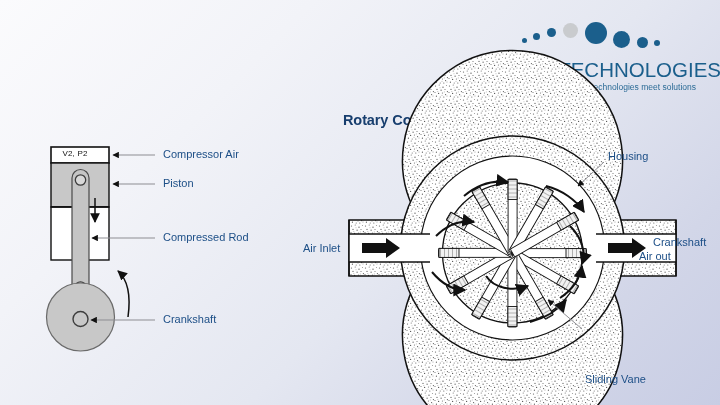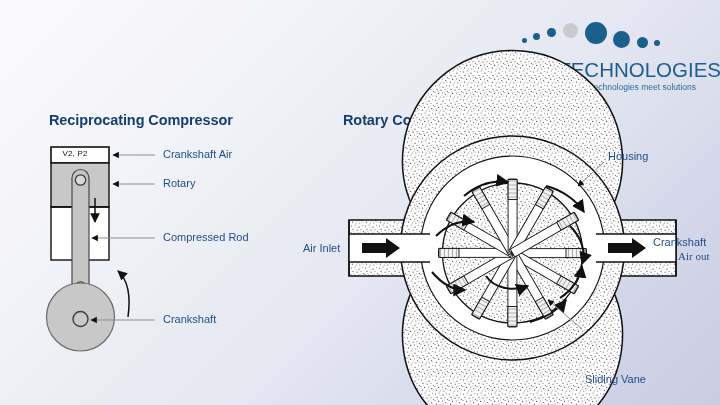--- a/index.html
+++ b/index.html
@@ -45,21 +45,20 @@
     <div class="dot gray" style="left:45px;top:5px;width:15px;height:15px;"></div>
     <div class="dot" style="left:67px;top:4px;width:22px;height:22px;"></div>
     <div class="dot" style="left:95px;top:13px;width:17px;height:17px;"></div>
     <div class="dot" style="left:119px;top:19px;width:11px;height:11px;"></div>
     <div class="dot" style="left:136px;top:22px;width:6px;height:6px;"></div>
 
     <div id="logoWord"><b>ams</b><span class="tech">TECHNOLOGIES</span></div>
     <div id="tagline">where technologies meet solutions</div>
   </div>
 
-  <div class="sec-title" id="title-recip">Reciprocating Compressor</div>
   <div class="sec-title" id="title-rotary">Rotary Compressor</div>
 
   <svg viewBox="0 0 720 405">
     <defs>
 
       <pattern id="stipple" width="14" height="14" patternUnits="userSpaceOnUse">
         <rect width="14" height="14" fill="#ffffff"></rect>
         <g fill="#565656">
           <circle cx="1.5" cy="2.0" r="0.62"></circle>
             <circle cx="5.2" cy="1.0" r="0.5"></circle>
@@ -234,26 +233,26 @@
         <path d="M608 243 L632 243 L632 238 L646 248 L632 258 L632 253 L608 253 Z"></path>
       </g>
 
       <g stroke="#8d8d92" stroke-width="1" fill="none">
         <line x1="604" y1="162" x2="578" y2="186" marker-end="url(#arrBlk)"></line>
         <line x1="582" y1="329" x2="548" y2="300" marker-end="url(#arrBlk)"></line>
       </g>
     </g>
   </svg>
 
-  <div class="lbl" style="left:163px;top:148px;">Crankshaft Air</div>
-  <div class="lbl" style="left:163px;top:177px;">Rotary</div>
+  <div class="lbl" style="left:163px;top:148px;">Compressor Air</div>
+  <div class="lbl" style="left:163px;top:177px;">Piston</div>
   <div class="lbl" style="left:163px;top:231px;">Compressed Rod</div>
   <div class="lbl" style="left:163px;top:313px;">Crankshaft</div>
 
   <div style="position:absolute;left:51px;top:149px;width:48px;text-align:center;font-size:8px;color:#111;letter-spacing:0.2px;">V2, P2</div>
 
   <div class="lbl" style="left:608px;top:150px;">Housing</div>
   <div class="lbl" style="left:303px;top:242px;">Air Inlet</div>
   <div class="lbl" style="left:653px;top:236px;">Crankshaft</div>
-  <div class="lbl" style="left:678px;top:250px;font-family:Liberation Serif, serif;">Air out</div>
+  <div class="lbl" style="left:639px;top:250px;">Air out</div>
   <div class="lbl" style="left:585px;top:333px;margin-top:40px;">Sliding Vane</div>
 
 </div>
 
 </body></html>

